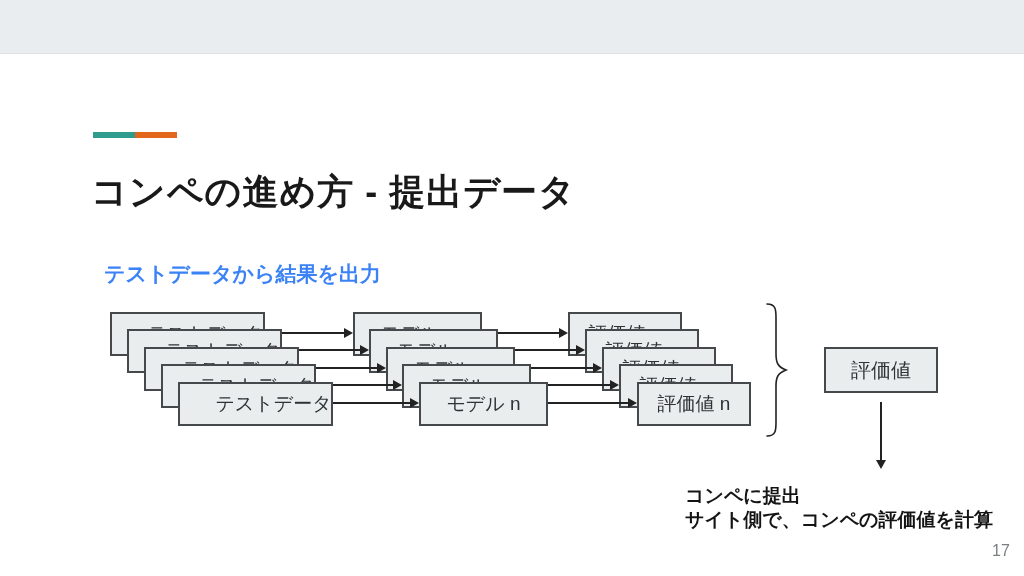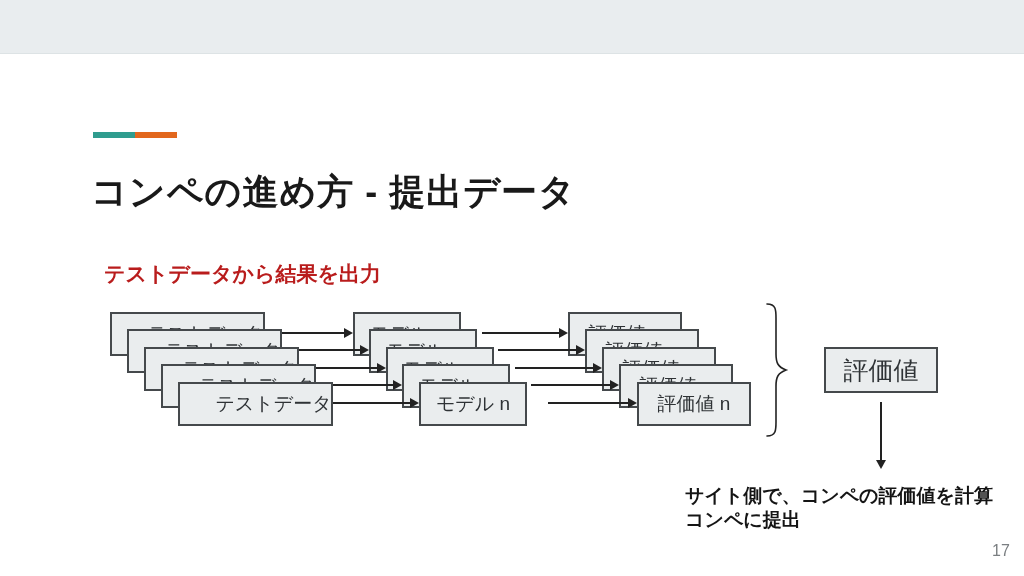--- a/index.html
+++ b/index.html
@@ -16,43 +16,43 @@
   .accent-bar{position:absolute;left:93px;top:132px;width:84px;height:6px;display:flex;}
   .accent-teal{width:42px;height:6px;background:#2f9c8e;}
   .accent-orange{width:42px;height:6px;background:#e2671d;}
   .slide-title{
     position:absolute;left:91px;top:168px;
     font-size:36px;font-weight:bold;letter-spacing:1px;color:#191919;
     white-space:nowrap;
   }
   .slide-subtitle{
     position:absolute;left:104px;top:260px;
-    font-size:21px;font-weight:bold;color:#b91c1c;white-space:nowrap;
+    font-size:21px;font-weight:bold;color:#3b82f6;white-space:nowrap;
   }
   .stack-box{
     position:absolute;height:44px;box-sizing:border-box;
     background:#eaedee;border:2px solid #45494c;
     display:flex;align-items:center;justify-content:center;
     font-size:19px;color:#2e3235;white-space:nowrap;
   }
-  .w1{width:155px;padding-left:36px;} .w2{width:108px;} .w3{width:114px;}
+  .w1{width:155px;padding-left:36px;} .w2{width:129px;} .w3{width:114px;}
   .z1{z-index:1;} .z2{z-index:2;} .z3{z-index:3;} .z4{z-index:4;} .z5{z-index:5;}
   .flow-arrow{
     position:absolute;height:2px;background:#222;
   }
   .flow-arrow::after{
     content:'';position:absolute;right:-9px;top:-4px;width:0;height:0;
     border-left:9px solid #222;border-top:5px solid transparent;border-bottom:5px solid transparent;
   }
   .group-brace{position:absolute;left:765px;top:302px;z-index:6;}
   .result-box{
     position:absolute;left:824px;top:347px;width:114px;height:46px;box-sizing:border-box;
     background:#eaedee;border:2px solid #45494c;
     display:flex;align-items:center;justify-content:center;
-    font-size:25px;color:#2e3235;z-index:6;white-space:nowrap;
+    font-size:20px;color:#2e3235;z-index:6;white-space:nowrap;
   }
   .down-arrow-line{position:absolute;left:880px;top:402px;width:2px;height:58px;background:#222;}
   .down-arrow-head{
     position:absolute;left:876px;top:460px;width:0;height:0;
     border-top:9px solid #222;border-left:5px solid transparent;border-right:5px solid transparent;
   }
   .caption{
     position:absolute;left:685px;top:484px;
     font-size:19px;font-weight:bold;line-height:24px;color:#141414;white-space:nowrap;
   }
@@ -107,17 +107,17 @@
 <svg class="group-brace" width="24" height="136" viewBox="0 0 24 136">
   <path d="M2,2 C11,2 11,8 11,16 L11,52 C11,61 13,65 21,68 C13,71 11,75 11,84 L11,120 C11,128 11,134 2,134" fill="none" stroke="#222" stroke-width="1.6" stroke-linecap="round"></path>
 </svg>
 
 <div class="result-box">評価値</div>
 
 <div class="down-arrow-line"></div>
 <div class="down-arrow-head"></div>
 
 <div class="caption">
+  <div>コンペに提出</div>
   <div>サイト側で、コンペの評価値を計算</div>
-  <div>コンペに提出</div>
 </div>
 
 <div class="page-number">17</div>
 
 </body></html>

